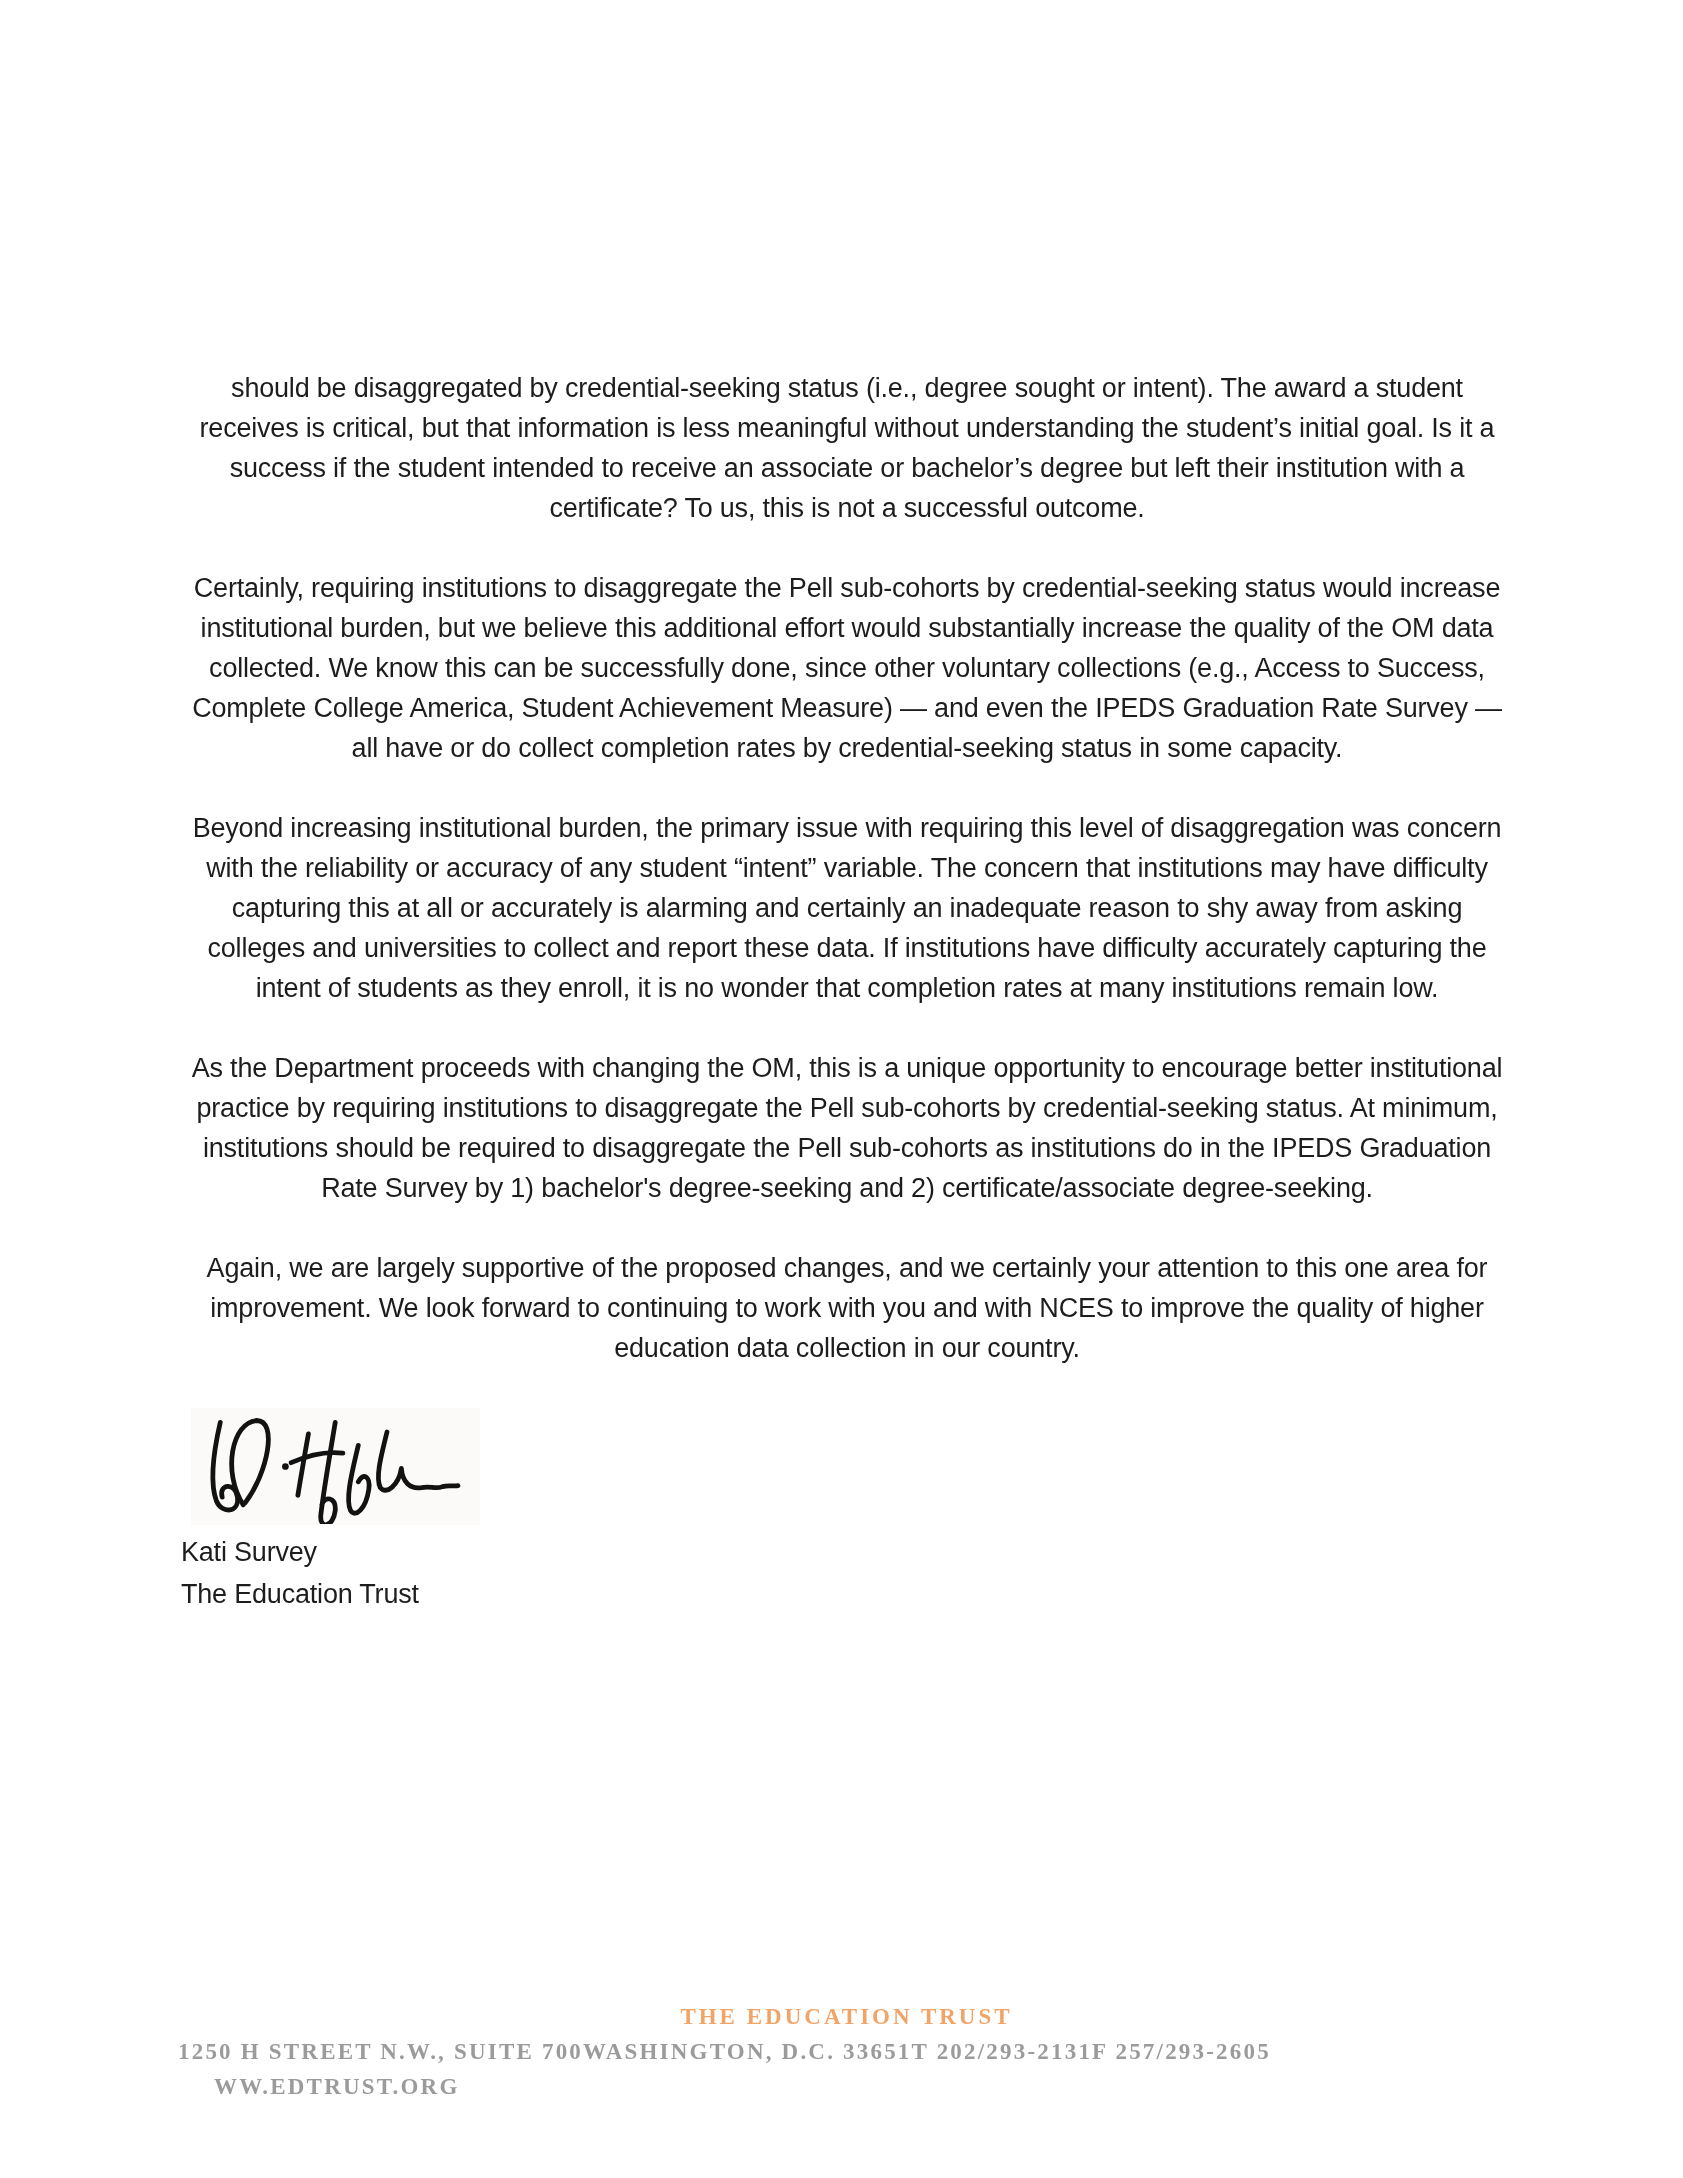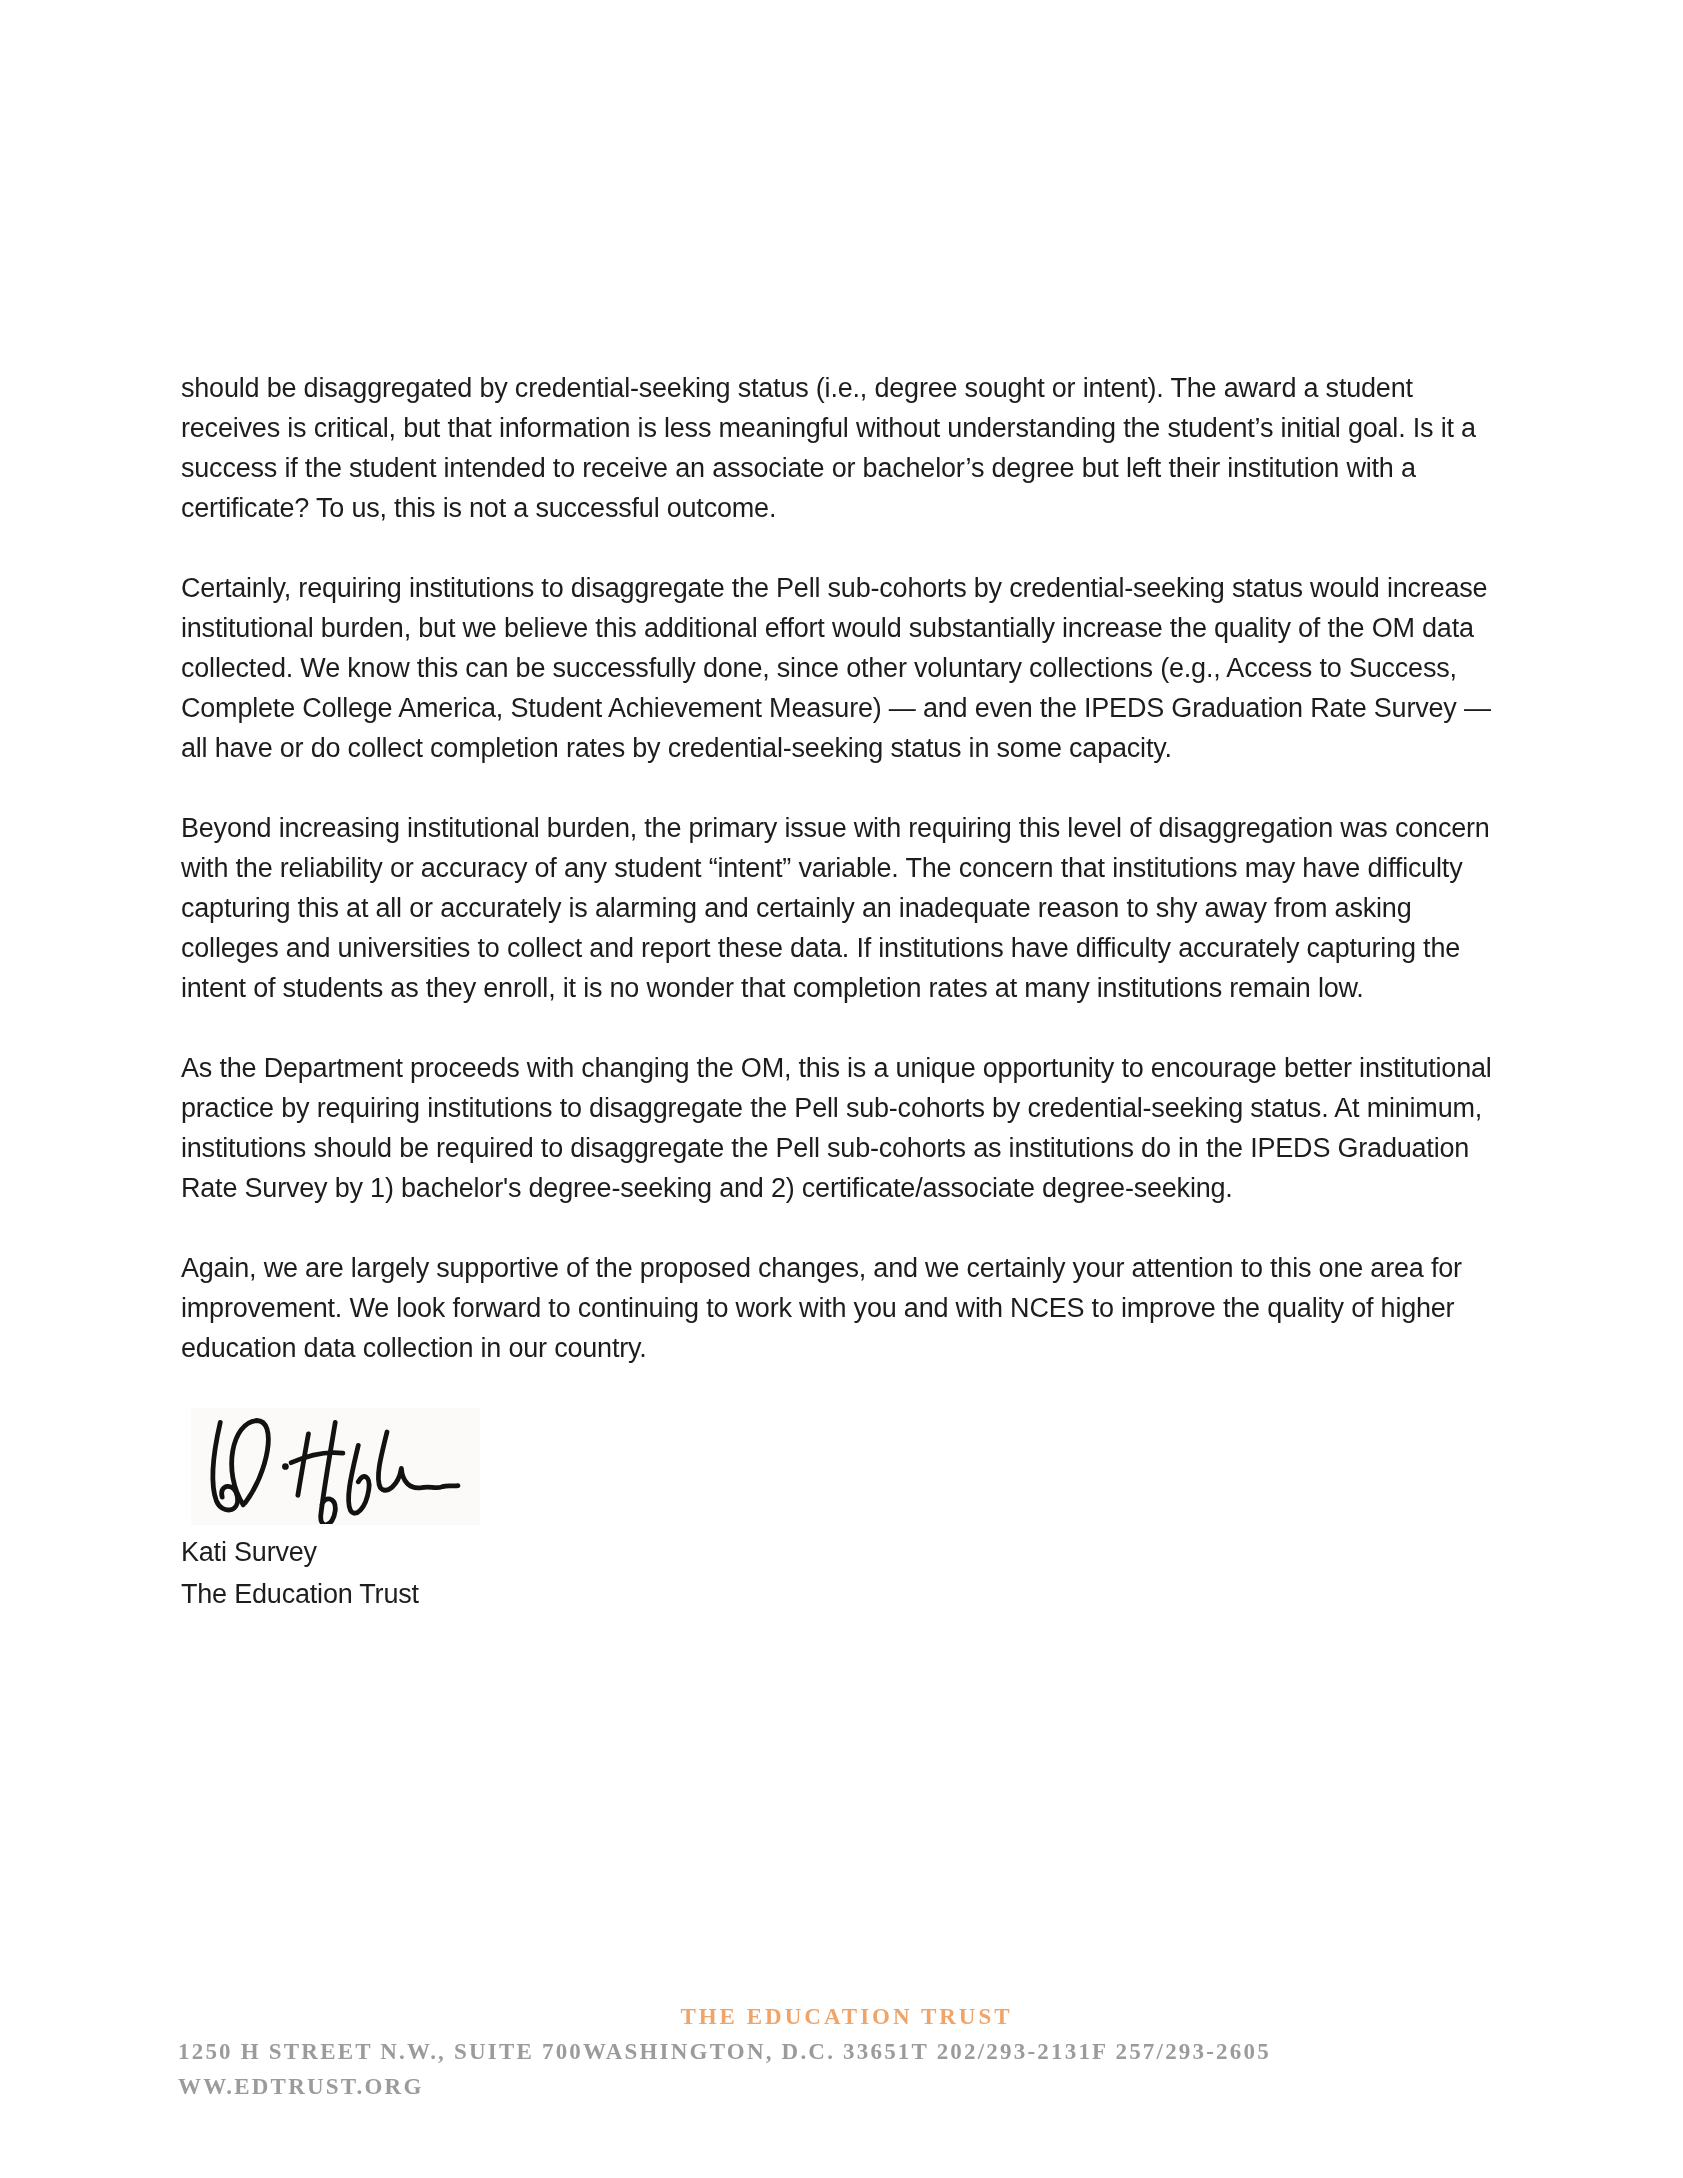--- a/index.html
+++ b/index.html
@@ -22,20 +22,21 @@
     left: 181px;
     top: 368px;
     width: 1332px;
     font-size: 27px;
     line-height: 40px;
     letter-spacing: -0.2px;
     color: #1d1d1d;
   }
   .body-text p {
     margin: 0 0 40px 0;
+    text-align: center;
   }
   .closing {
     margin: 0 !important;
   }
   .signature-wrap {
     width: 289px;
     height: 117px;
     margin: 4px 0 6px 10px;
     background: #fbfaf9;
     display: flex;
@@ -64,20 +65,21 @@
     margin-bottom: 9px;
   }
   .footer-line1 {
     display: flex;
     flex-wrap: nowrap;
     margin-bottom: 9px;
     white-space: nowrap;
   }
   .footer-site {
     margin-top: 0;
+    margin-left: 36px;
   }
 </style>
 </head>
 <body>
 
 <div class="page">
 
   <main class="body-text">
     <p>should be disaggregated by credential-seeking status (i.e., degree sought or intent). The award a student receives is critical, but that information is less meaningful without understanding the student’s initial goal. Is it a success if the student intended to receive an associate or bachelor’s degree but left their institution with a certificate? To us, this is not a successful outcome.</p>
     <p>Certainly, requiring institutions to disaggregate the Pell sub-cohorts by credential-seeking status would increase institutional burden, but we believe this additional effort would substantially increase the quality of the OM data collected. We know this can be successfully done, since other voluntary collections (e.g., Access to Success, Complete College America, Student Achievement Measure) — and even the IPEDS Graduation Rate Survey — all have or do collect completion rates by credential-seeking status in some capacity.</p>

